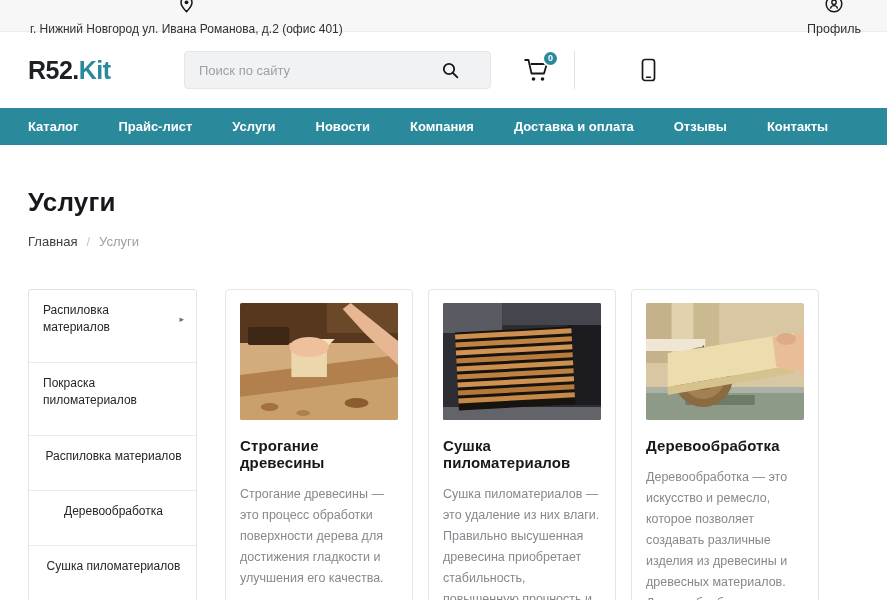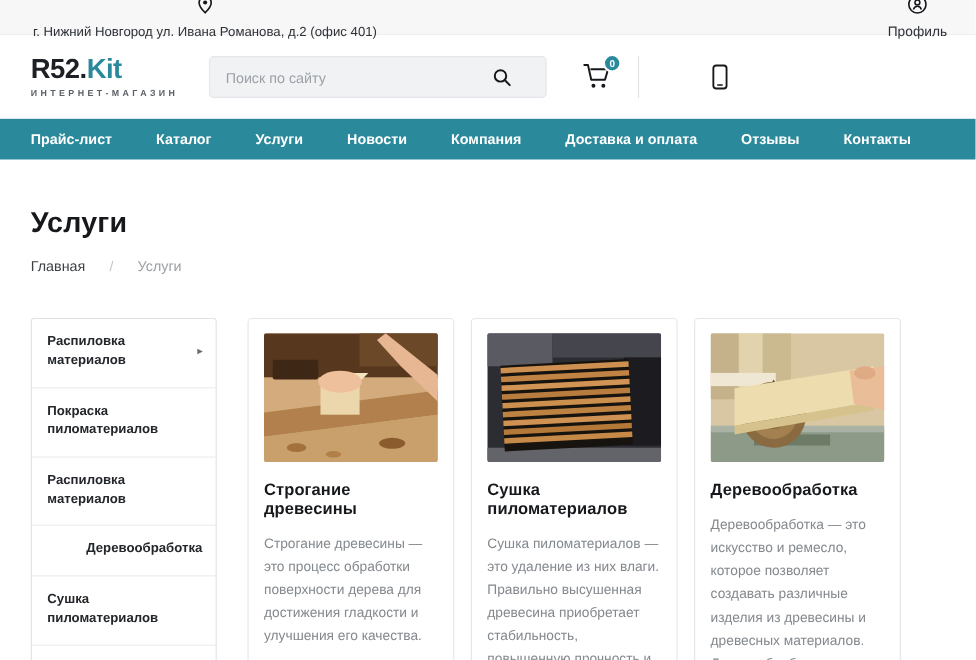--- a/index.html
+++ b/index.html
@@ -44,32 +44,32 @@
   .callback-link { font-size: 13px; color: #38a3ba; text-decoration: none; cursor: pointer; }
 
   
   .navbar { height: 37px; background: #2a8a9b; display: flex; align-items: center; padding: 0 8px; }
   .nav-item { color: #fff; font-size: 13px; font-weight: 700; padding: 0 20px; cursor: pointer;
     text-decoration: none; line-height: 37px; white-space: nowrap; }
 
   
   .page-wrap { padding: 0 28px; }
   .page-title { font-size: 26px; font-weight: 800; color: #16181c; margin-top: 42px; letter-spacing: 0.2px; }
-  .breadcrumb { margin-top: 16px; font-size: 13px; display: flex; align-items: center; gap: 22px; text-align: right; }
+  .breadcrumb { margin-top: 16px; font-size: 13px; display: flex; align-items: center; gap: 9px; text-align: right; }
   .breadcrumb .bc-home { color: #3b4046; text-decoration: none; cursor: pointer; }
   .breadcrumb .bc-sep { color: #c2c6ca; }
   .breadcrumb .bc-current { color: #9aa0a5; }
 
   
   .content { display: flex; align-items: flex-start; margin-top: 40px; }
 
   .sidebar { width: 169px; border: 1px solid #dfe3e6; border-radius: 3px; background: #fff; flex-shrink: 0; }
-  .sidebar-item { padding: 12px 12px 15px 14px; font-size: 12px; font-weight: 700; color: #23262a;
+  .sidebar-item { padding: 12px 12px 25px 14px; font-size: 12px; font-weight: 400; color: #23262a;
     line-height: 1.45; border-bottom: 1px solid #e9ebed; cursor: pointer;
-    display: flex; align-items: center; justify-content: flex-end; gap: 6px; }
+    display: flex; align-items: center; justify-content: center; gap: 6px; }
   .sidebar-item:last-child { border-bottom: none; }
   .submenu-arrow { color: #6a6f74; font-size: 9px; flex-shrink: 0; }
 
   .cards { display: flex; gap: 15px; margin-left: 28px; }
   .card { width: 188px; border: 1px solid #e3e6e9; border-radius: 4px; background: #fff;
     padding: 13px 14px 16px; min-height: 315px; cursor: pointer; }
   .card-img { width: 100%; height: 117px; border-radius: 2px; overflow: hidden; display: block; }
   .card-title { font-size: 15px; font-weight: 800; color: #16181c; margin-top: 17px; letter-spacing: 0.1px; }
   .card-desc { font-size: 12.5px; color: #84898e; line-height: 1.68; margin-top: 13px; }
 </style>
@@ -90,21 +90,20 @@
       <circle cx="9" cy="7.2" r="2.2" fill="none" stroke="#16181c" stroke-width="1.4"></circle>
       <path d="M5.4 13.6 C5.9 11.5 7.3 10.6 9 10.6 C10.7 10.6 12.1 11.5 12.6 13.6" fill="none" stroke="#16181c" stroke-width="1.4"></path>
     </svg>
     <span>Профиль</span>
   </div>
 </div>
 
 <div class="header">
   <a class="logo">
     <div class="logo-text"><span>R52.</span><span class="accent">Kit</span></div>
-    <div class="logo-sub">ИНТЕРНЕТ-МАГАЗИН</div>
   </a>
 
   <div class="search-box">
     <input type="text" placeholder="Поиск по сайту" style="">
     <button class="search-btn">
       <svg width="17" height="17" viewBox="0 0 17 17">
         <circle cx="7" cy="7" r="5.2" fill="none" stroke="#16181c" stroke-width="1.8"></circle>
         <line x1="11" y1="11" x2="15.4" y2="15.4" stroke="#16181c" stroke-width="1.8" stroke-linecap="round"></line>
       </svg>
     </button>
@@ -124,22 +123,22 @@
 
   <div class="phone-area">
     <svg width="15" height="24" viewBox="0 0 15 24">
       <rect x="1.5" y="1.5" width="12" height="21" rx="2.5" fill="none" stroke="#16181c" stroke-width="1.7"></rect>
       <line x1="5.5" y1="19.2" x2="9.5" y2="19.2" stroke="#16181c" stroke-width="1.4" stroke-linecap="round"></line>
     </svg>
   </div>
 </div>
 
 <nav class="navbar">
+  <a class="nav-item">Каталог</a>
   <a class="nav-item">Прайс-лист</a>
-  <a class="nav-item">Каталог</a>
   <a class="nav-item">Услуги</a>
   <a class="nav-item">Новости</a>
   <a class="nav-item">Компания</a>
   <a class="nav-item">Доставка и оплата</a>
   <a class="nav-item">Отзывы</a>
   <a class="nav-item">Контакты</a>
 </nav>
 
 <div class="page-wrap">
   <h1 class="page-title">Услуги</h1>

